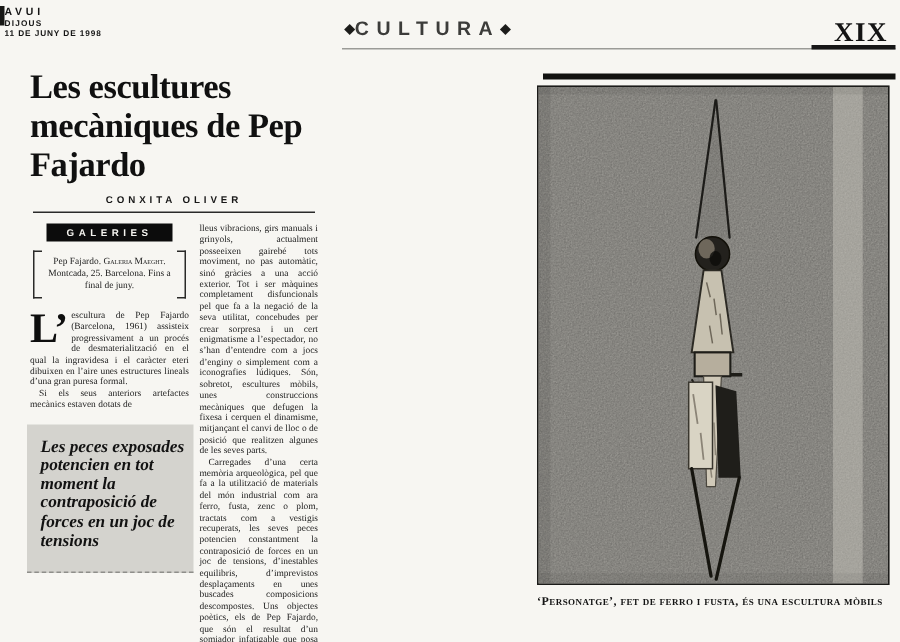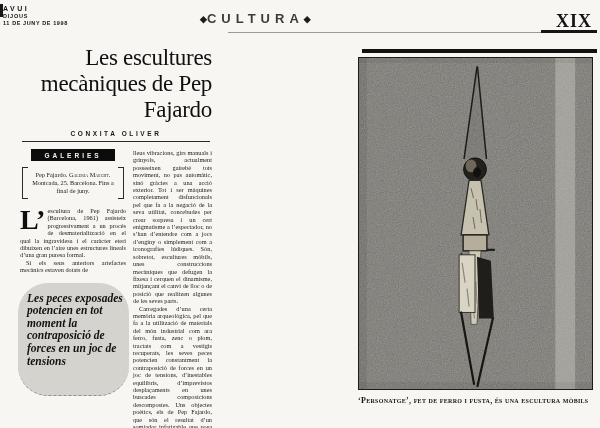--- a/index.html
+++ b/index.html
@@ -6,33 +6,33 @@
   body{background:#e8e7e3;font-family:"Liberation Serif",serif;}
   .page{position:relative;width:600px;height:428px;background:#f7f6f2;overflow:hidden;color:#141414;}
 
   
   .edge-mark{position:absolute;left:0;top:4px;width:3px;height:13px;background:#17171
 5;background:#171715;}
   .masthead{position:absolute;left:3px;top:5px;font-family:"Liberation Sans",sans-serif;line-height:7px;}
   .masthead .mh-title{font-weight:bold;font-size:7px;letter-spacing:2.5px;}
   .masthead .mh-day{font-weight:bold;font-size:5.5px;letter-spacing:.8px;margin-top:1px;}
   .masthead .mh-date{font-weight:bold;font-size:5.5px;letter-spacing:.6px;}
-  .section-title{position:absolute;left:200px;top:11px;width:170px;
+  .section-title{position:absolute;left:200px;top:11px;width:170px;text-align:center;
     font-family:"Liberation Sans",sans-serif;font-weight:bold;font-size:13px;
     letter-spacing:5px;color:#3c3c3a;white-space:nowrap;}
   .section-title .diamond{font-size:9px;vertical-align:1px;color:#1c1c1a;letter-spacing:0;}
   .page-number{position:absolute;right:8px;top:11px;font-family:"Liberation Serif",serif;
     font-weight:bold;font-size:18px;letter-spacing:1px;}
   .header-rule{position:absolute;left:228px;right:3px;top:32px;height:1px;background:#9b9b97;}
   .page-number-rule{position:absolute;left:541px;width:56px;top:30px;height:2.5px;background:#161616;}
 
   
   .article{position:absolute;left:20px;top:45px;width:192px;}
-  .headline{margin:0;text-align:right;font-family:"Liberation Serif",serif;
-    font-weight:400;font-size:23px;line-height:26px;letter-spacing:-.3px;color:#101010;}
+  .headline{margin:0;text-align:left;font-family:"Liberation Serif",serif;
+    font-weight:700;font-size:23px;line-height:26px;letter-spacing:-.3px;color:#101010;}
   .byline{margin-top:7px;text-align:center;font-family:"Liberation Sans",sans-serif;
     font-weight:bold;font-size:6.5px;letter-spacing:2.6px;color:#181818;}
   .byline-rule{height:1px;background:#2a2a2a;margin:4px 2px 0 2px;}
   .columns{display:flex;gap:7px;margin-top:7px;}
   .col1{width:106px;flex:none;}
   .col2{flex:1;min-width:0;}
 
   .galeries-bar{width:84px;margin:0 auto;background:#0c0c0c;color:#f4f3ee;
     font-family:"Liberation Sans",sans-serif;font-weight:bold;font-size:6.5px;
     letter-spacing:3px;text-align:center;padding:3px 0 2px 0;}
@@ -45,22 +45,22 @@
 
   .bodytext{font-size:6.3px;line-height:7.4px;text-align:justify;color:#1b1b1b;
     font-family:"Liberation Serif",serif;hyphens:auto;}
   .lead{margin:8px 0 0 0;}
   .dropcap{float:left;font-size:28px;line-height:23px;font-weight:bold;padding:1px 2px 0 0;color:#0e0e0e;}
   .lead2{margin:0;text-indent:6px;}
   .col2 p{margin:0;}
   .col2 p + p{text-indent:6px;}
 
   .pullquote{margin-top:9px;margin-left:-2px;width:96px;background:#d4d3ce;
-    padding:9px 6px 28px 9px;font-style:italic;font-weight:bold;font-size:11.5px;
-    line-height:12.6px;color:#121212;border-bottom:1px dashed #8e8e8a;border-radius:30px;}
+    padding:9px 6px 14px 9px;font-style:italic;font-weight:bold;font-size:11.5px;
+    line-height:12.6px;color:#121212;border-bottom:1px dashed #8e8e8a;}
 
   
   .photo-block{position:absolute;left:358px;top:49px;width:235px;}
   .photo-topbar{position:absolute;left:4px;top:0;width:235px;height:4px;background:#121210;}
   .photo{margin-top:8px;width:235px;height:333px;border:1.5px solid #1b1b19;
     box-sizing:border-box;background:#aeaca6;position:relative;overflow:hidden;}
   .photo svg{display:block;width:100%;height:100%;}
   .photo-caption{margin-top:6px;font-family:"Liberation Serif",serif;font-weight:bold;
     font-variant:small-caps;font-size:8px;letter-spacing:.3px;color:#151515;}
 </style>

